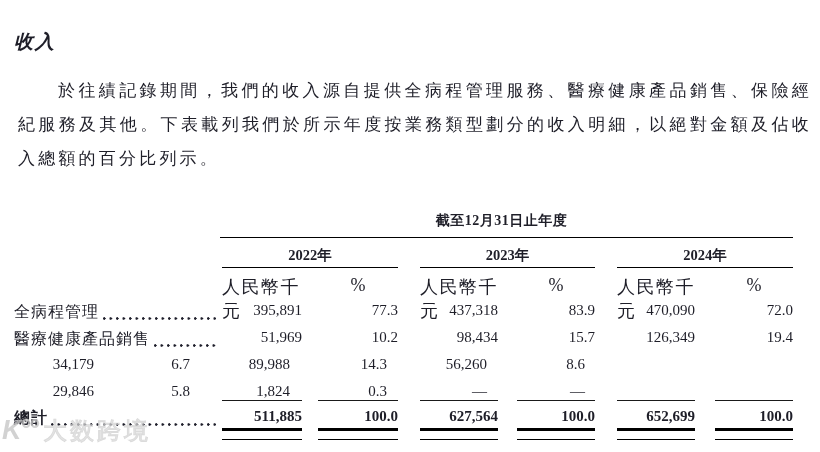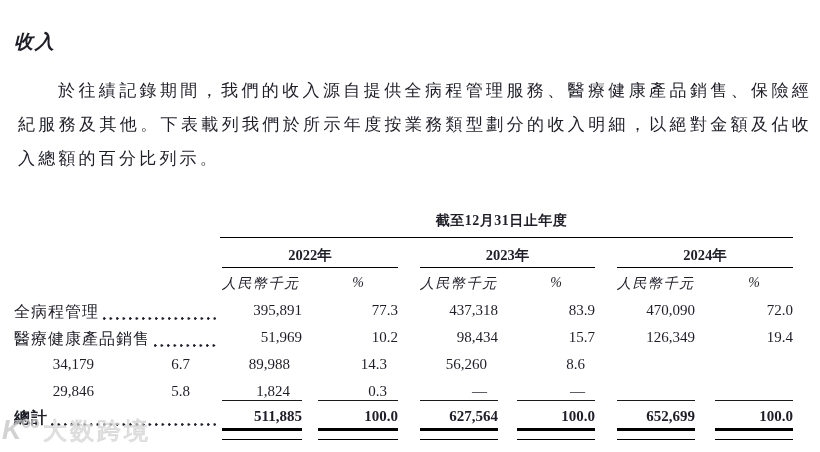--- a/index.html
+++ b/index.html
@@ -33,21 +33,21 @@
   .c6{width:78px;flex:none;text-align:right;}
   .num{font-size:15px;}
   .h-period{position:absolute;top:6px;left:201px;width:573px;text-align:center;
     font-size:14px;font-weight:bold;letter-spacing:.5px;}
   .top-rule{position:absolute;top:31px;left:206px;width:573px;border-top:1.6px solid #000;}
   .h-years{top:40px;height:18px;}
   .yg{flex:none;text-align:center;font-size:14.5px;font-weight:bold;}
   .w176{width:176px;} .w175{width:175px;} .g22{width:22px;flex:none;}
   .year-rules{top:61px;height:2px;}
   .yr{flex:none;border-top:1.5px solid #000;height:0;}
-  .h-units{top:69px;font-style:italic;font-size:14px;}
+  .h-units{top:69px;font-size:18px;}
   .unit-amt{text-align:left;letter-spacing:1.5px;}
   .unit-pct{text-align:center;}
   .r1{top:96px;} .r2{top:123px;} .r3{top:150px;} .r4{top:177px;}
   .lbl{width:208px;flex:none;display:flex;align-items:baseline;font-size:16px;letter-spacing:1px;}
   .lbl .txt{white-space:nowrap;}
   .lbl sup{font-size:9px;line-height:0;margin-left:1px;}
   .dots{flex:1;align-self:flex-end;height:5px;margin:0 6px 2px 3px;
     background-image:radial-gradient(circle at 1.3px 2.5px,#20202c 1.15px,rgba(0,0,0,0) 1.45px);
     background-size:6.5px 5px;background-repeat:repeat-x;}
   .mid-rule{top:194px;height:2px;}

